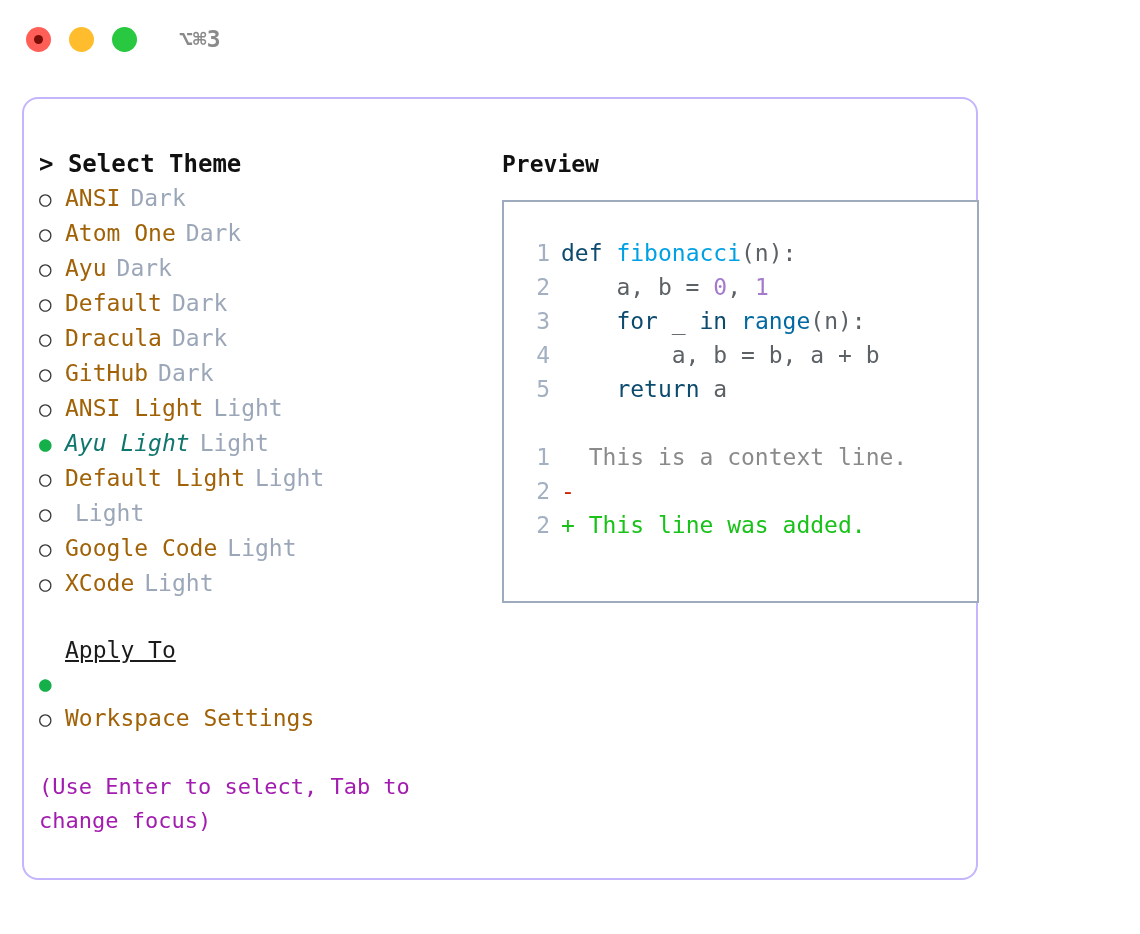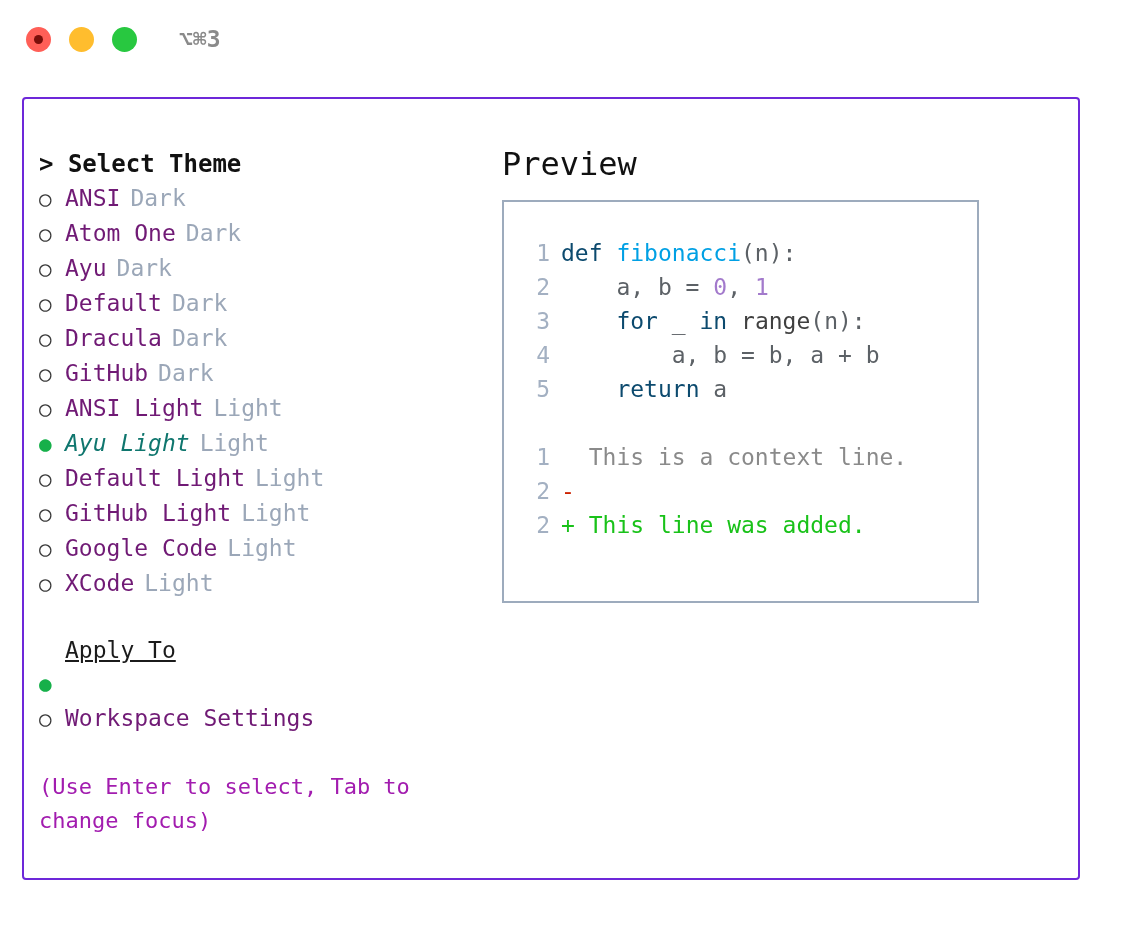--- a/index.html
+++ b/index.html
@@ -65,24 +65,24 @@
     color: #8a8a8a;
     letter-spacing: 0px;
     white-space: pre;
   }
 
   
   .panel {
     position: absolute;
     left: 22px;
     top: 97px;
-    width: 1058px;
+    width: 956px;
     height: 783px;
-    border: 2px solid #6d28d9;
-    border-radius: 4px;
+    border: 2px solid #c4b5fd;
+    border-radius: 16px;
     box-sizing: border-box;
     background: #ffffff;
   }
 
   
   .left-col {
     position: absolute;
     left: 15px;
     top: 48px;
     width: 440px;
@@ -106,21 +106,21 @@
     white-space: pre;
   }
   .bullet {
     width: 26px;
     flex: 0 0 26px;
     font-size: 21px;
     color: #3a3a3a;
     line-height: 34px;
   }
   .bullet.on { color: #16b04a; }
-  .opt-label { color: #701a75; }
+  .opt-label { color: #a16207; }
   .opt.selected .opt-label { color: #0f766e; font-style: italic; }
   .opt-tag {
     color: #9ba7b8;
     margin-left: 10px;
   }
 
   .apply-block { margin-top: 32px; }
   .apply-head {
     padding-left: 26px;
     font-size: 23px;
@@ -139,24 +139,25 @@
   }
 
   
   .right-col {
     position: absolute;
     left: 478px;
     top: 48px;
     width: 495px;
   }
   .preview-head {
-    font-size: 32px;
+    font-size: 23px;
     color: #111111;
     line-height: 34px;
     white-space: pre;
+    font-weight: bold;
   }
   .preview-box {
     margin-top: 19px;
     width: 477px;
     height: 403px;
     border: 2px solid #9dabbd;
     box-sizing: border-box;
     background: #ffffff;
     padding: 34px 0 0 18px;
   }
@@ -172,21 +173,21 @@
     flex: 0 0 28px;
     text-align: right;
     color: #a3b0c2;
     margin-right: 11px;
   }
   .code-text { color: #5c6166; }
 
   .tok-kw   { color: #0c4a6e; }
   .tok-fn   { color: #00a0e4; }
   .tok-num  { color: #a37acc; }
-  .tok-call { color: #404040; }
+  .tok-call { color: #0369a1; }
   .tok-punc { color: #5c6166; }
 
   .gap-line { height: 34px; }
 
   .diff-ctx { color: #8a8a8a; }
   .diff-del { color: #cc2200; }
   .diff-add { color: #19c219; }
 </style>
 </head>
 <body>
@@ -211,21 +212,21 @@
       <div class="opt-list">
           <div class="opt"><span class="bullet">○</span><span class="opt-label">ANSI</span><span class="opt-tag">Dark</span></div>
           <div class="opt"><span class="bullet">○</span><span class="opt-label">Atom One</span><span class="opt-tag">Dark</span></div>
           <div class="opt"><span class="bullet">○</span><span class="opt-label">Ayu</span><span class="opt-tag">Dark</span></div>
           <div class="opt"><span class="bullet">○</span><span class="opt-label">Default</span><span class="opt-tag">Dark</span></div>
           <div class="opt"><span class="bullet">○</span><span class="opt-label">Dracula</span><span class="opt-tag">Dark</span></div>
           <div class="opt"><span class="bullet">○</span><span class="opt-label">GitHub</span><span class="opt-tag">Dark</span></div>
           <div class="opt"><span class="bullet">○</span><span class="opt-label">ANSI Light</span><span class="opt-tag">Light</span></div>
           <div class="opt selected"><span class="bullet on">●</span><span class="opt-label">Ayu Light</span><span class="opt-tag">Light</span></div>
           <div class="opt"><span class="bullet">○</span><span class="opt-label">Default Light</span><span class="opt-tag">Light</span></div>
-          <div class="opt"><span class="bullet">○</span><span class="opt-label">GitHub Light</span><span class="opt-tag">Light</span></div>
+          <div class="opt"><span class="bullet">○</span><span class="opt-tag">Light</span></div>
           <div class="opt"><span class="bullet">○</span><span class="opt-label">Google Code</span><span class="opt-tag">Light</span></div>
           <div class="opt"><span class="bullet">○</span><span class="opt-label">XCode</span><span class="opt-tag">Light</span></div>
         </div>
 
       <div class="apply-block">
         <div class="apply-head">Apply To</div>
         <div class="opt-list">
             <div class="opt selected"><span class="bullet on">●</span></div>
             <div class="opt"><span class="bullet">○</span><span class="opt-label">Workspace Settings</span></div>
           </div>

